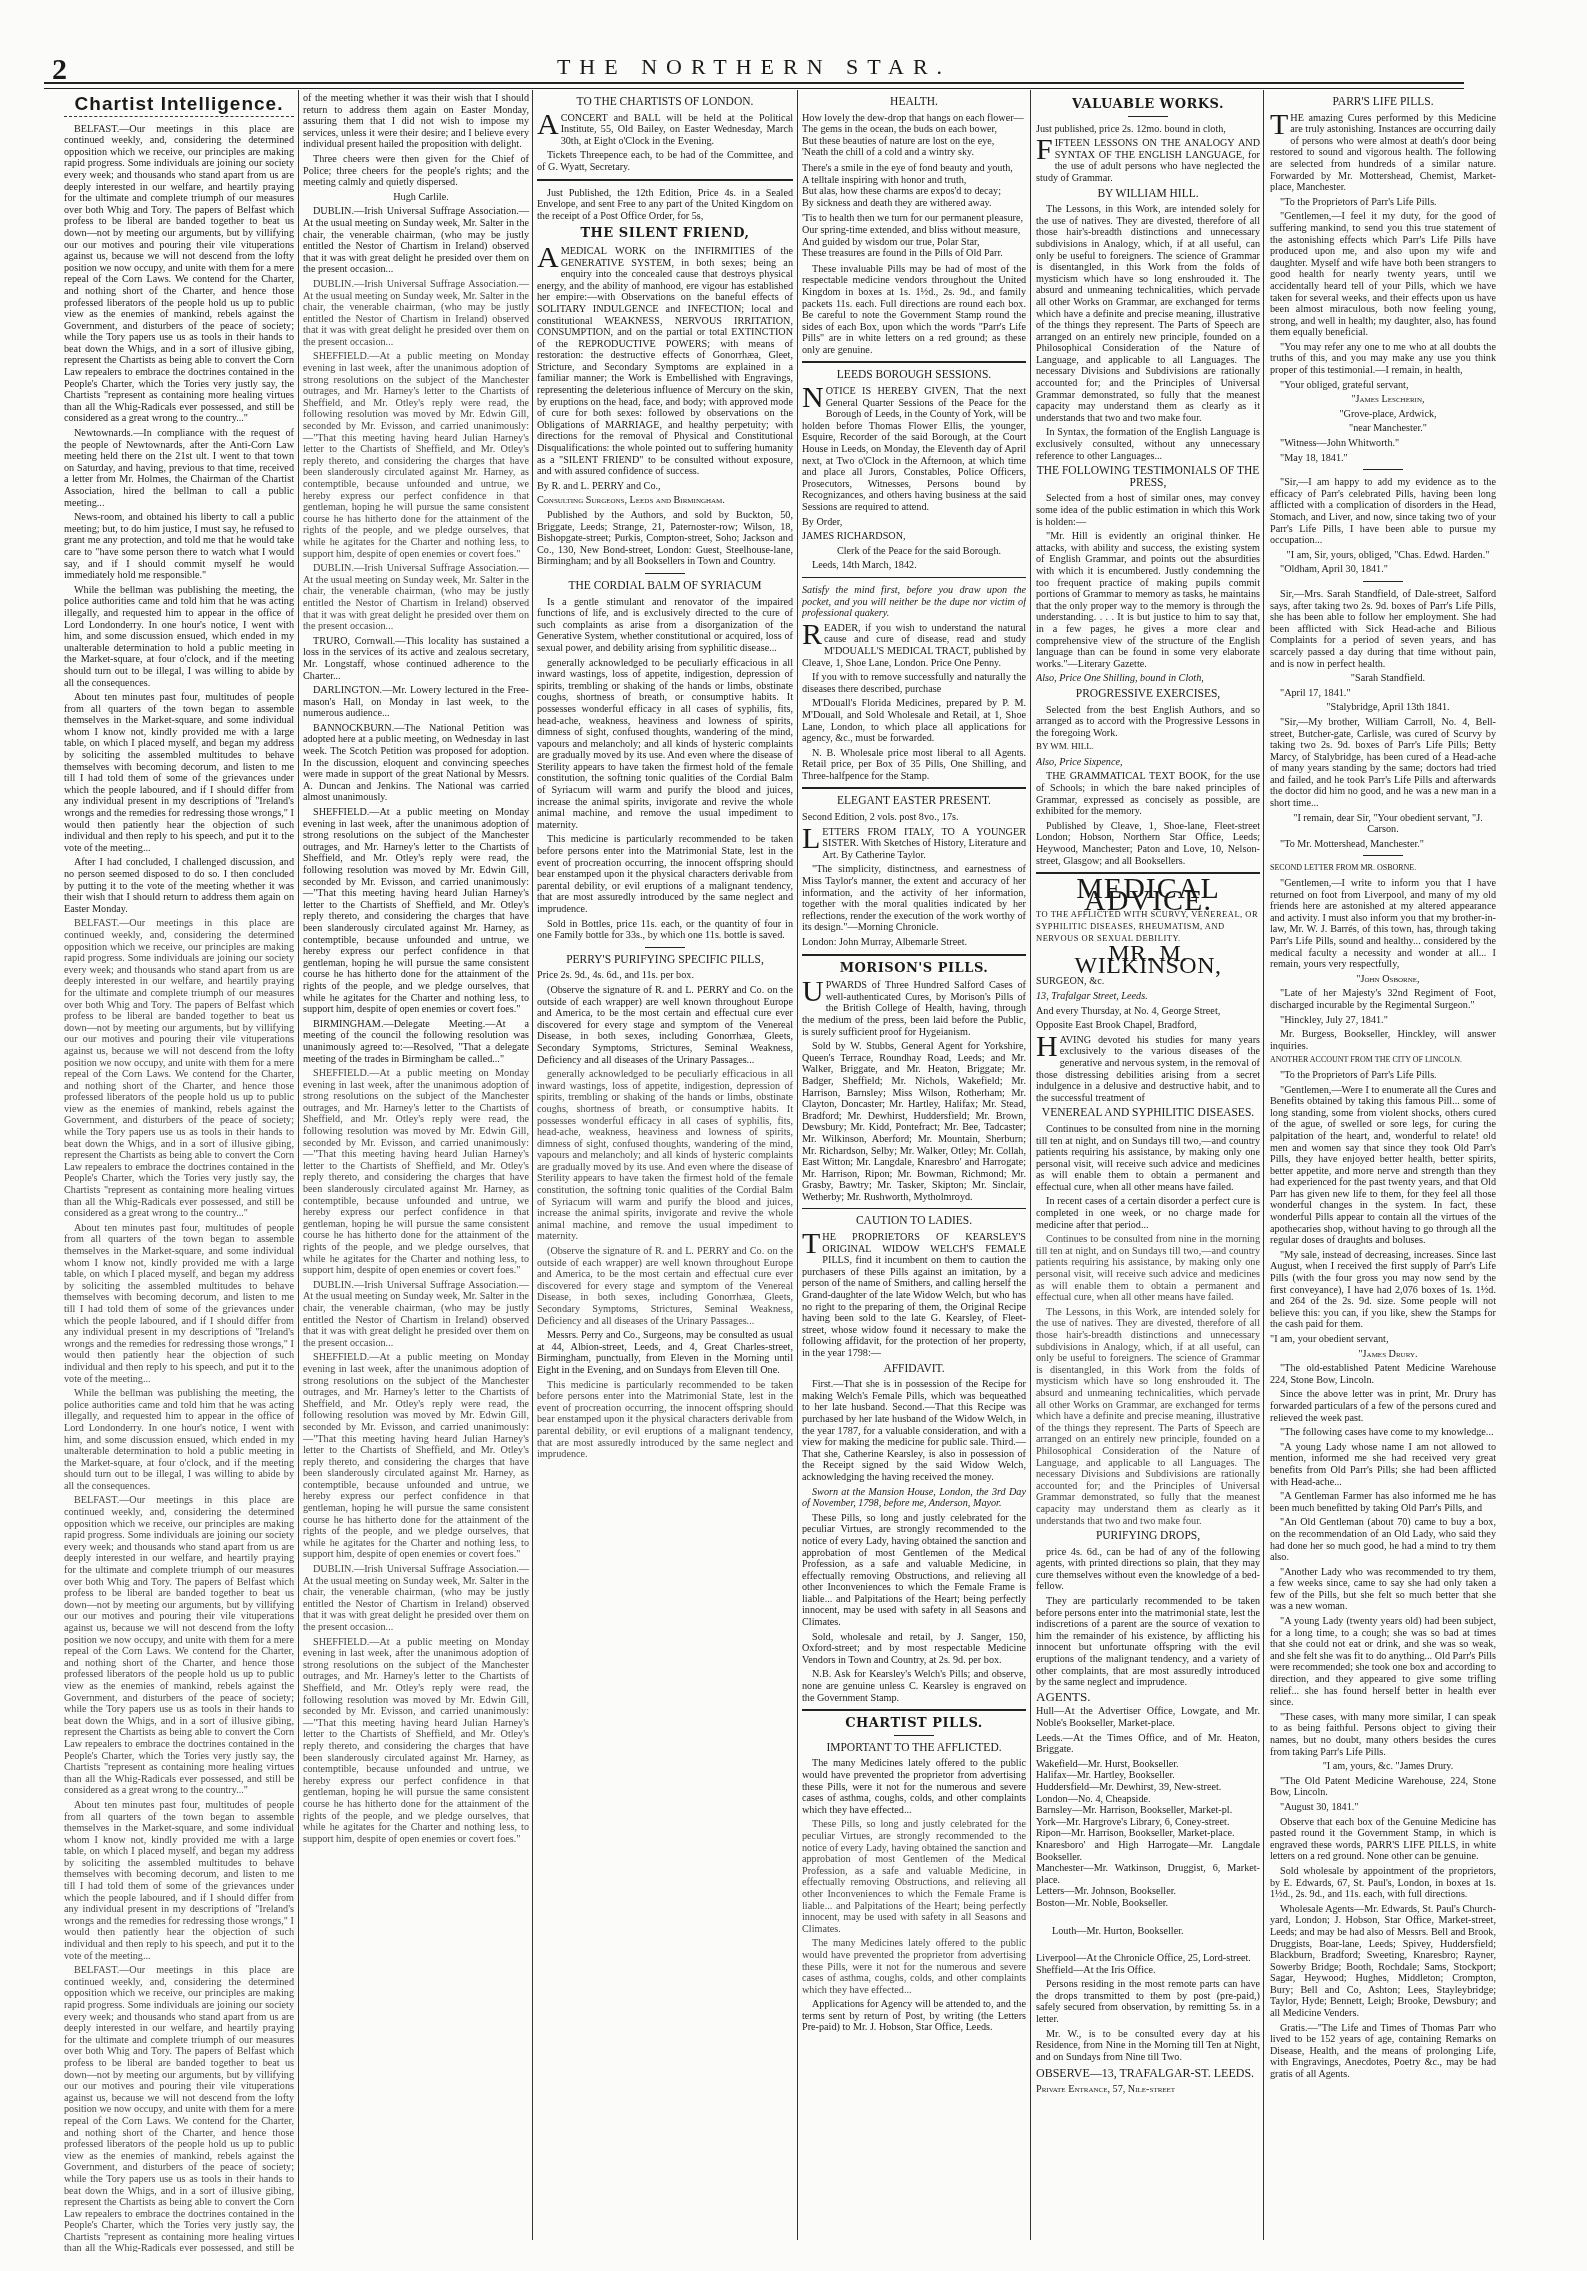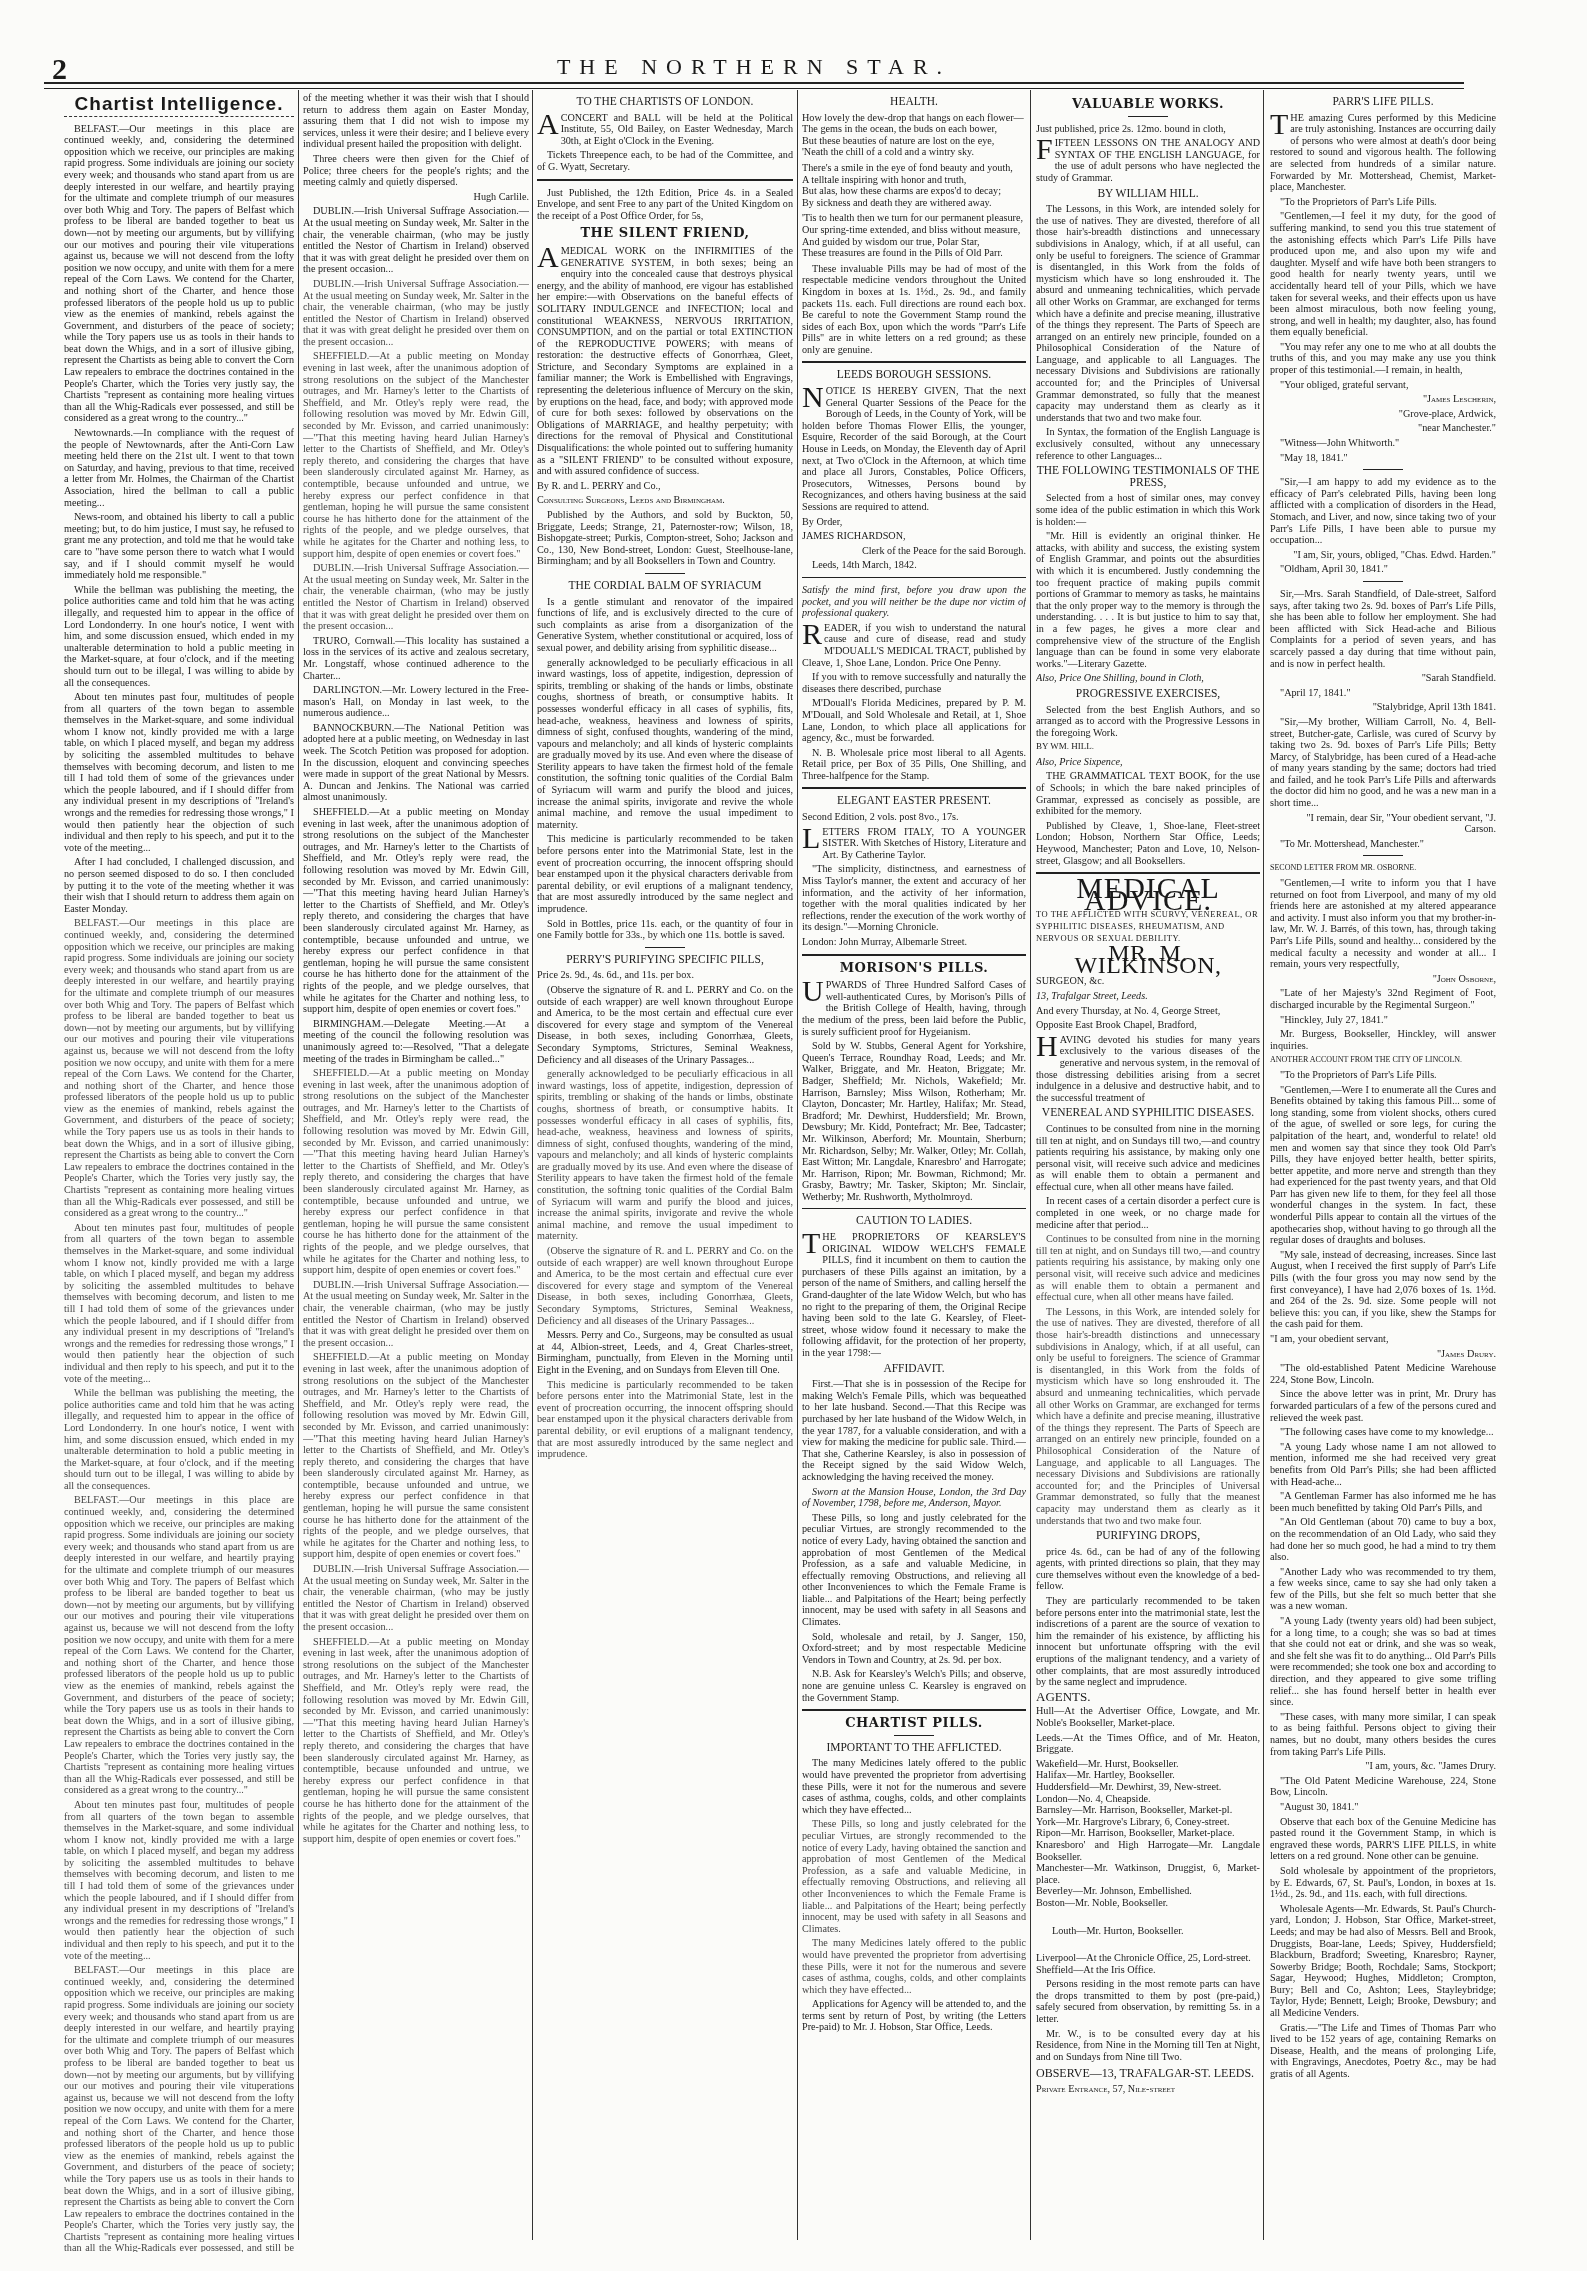--- a/index.html
+++ b/index.html
@@ -22,21 +22,21 @@
   h2.mid { font-size: 24px; margin: 4px 0; }
   h3 { font-size: 11.5px; text-align: center; margin: 4px 0; font-weight: normal; }
   .sep { border-top: 2px solid #222; margin: 6px 0; }
   .short-sep { width: 40px; border-top: 1.5px solid #222; margin: 6px auto; }
   .center { text-align: left; text-indent: 0 !important; }
   .italic { font-style: italic; }
   .smallcaps { font-variant: small-caps; }
   .drop::first-letter { font-size: 30px; float: left; line-height: 24px; margin-right: 2px; }
   .filler { color: #444; }
   .poem p { text-indent: 0; margin: 0; text-align: left; }
-  .right { text-align: right; }
+  .right { text-align: center; }
 </style>
 </head>
 <body>
 
 <div class="masthead">
   <span class="page-num">2</span>
   <div class="paper-title">THE NORTHERN STAR.</div>
 </div>
 <div class="rule"></div>
 
@@ -210,21 +210,21 @@
   <p style="text-indent:0">Leeds.—At the Times Office, and of Mr. Heaton, Briggate.</p>
   <p style="text-indent:0;margin:0">Wakefield—Mr. Hurst, Bookseller.</p>
   <p style="text-indent:0;margin:0">Halifax—Mr. Hartley, Bookseller.</p>
   <p style="text-indent:0;margin:0">Huddersfield—Mr. Dewhirst, 39, New-street.</p>
   <p style="text-indent:0;margin:0">London—No. 4, Cheapside.</p>
   <p style="text-indent:0;margin:0">Barnsley—Mr. Harrison, Bookseller, Market-pl.</p>
   <p style="text-indent:0;margin:0">York—Mr. Hargrove's Library, 6, Coney-street.</p>
   <p style="text-indent:0;margin:0">Ripon—Mr. Harrison, Bookseller, Market-place.</p>
   <p style="text-indent:0;margin:0">Knaresboro' and High Harrogate—Mr. Langdale Bookseller.</p>
   <p style="text-indent:0;margin:0">Manchester—Mr. Watkinson, Druggist, 6, Market-place.</p>
-  <p style="text-indent:0;margin:0">Beverley—Mr. Johnson, Embellished.</p>
+  <p style="text-indent:0;margin:0">Letters—Mr. Johnson, Bookseller.</p>
   <p style="text-indent:0;margin:0">Boston—Mr. Noble, Bookseller.</p>
   <p style="text-indent:0;margin:16px">Louth—Mr. Hurton, Bookseller.</p>
   <p style="text-indent:0;margin:0">Liverpool—At the Chronicle Office, 25, Lord-street.</p>
   <p style="text-indent:0">Sheffield—At the Iris Office.</p>
   <p>Persons residing in the most remote parts can have the drops transmitted to them by post (pre-paid,) safely secured from observation, by remitting 5s. in a letter.</p>
   <p>Mr. W., is to be consulted every day at his Residence, from Nine in the Morning till Ten at Night, and on Sundays from Nine till Two.</p>
   <p class="center" style="font-size:12px;margin-top:6px">OBSERVE—13, TRAFALGAR-ST. LEEDS.</p>
   <p class="center smallcaps">Private Entrance, 57, Nile-street</p>
 </div>
 

